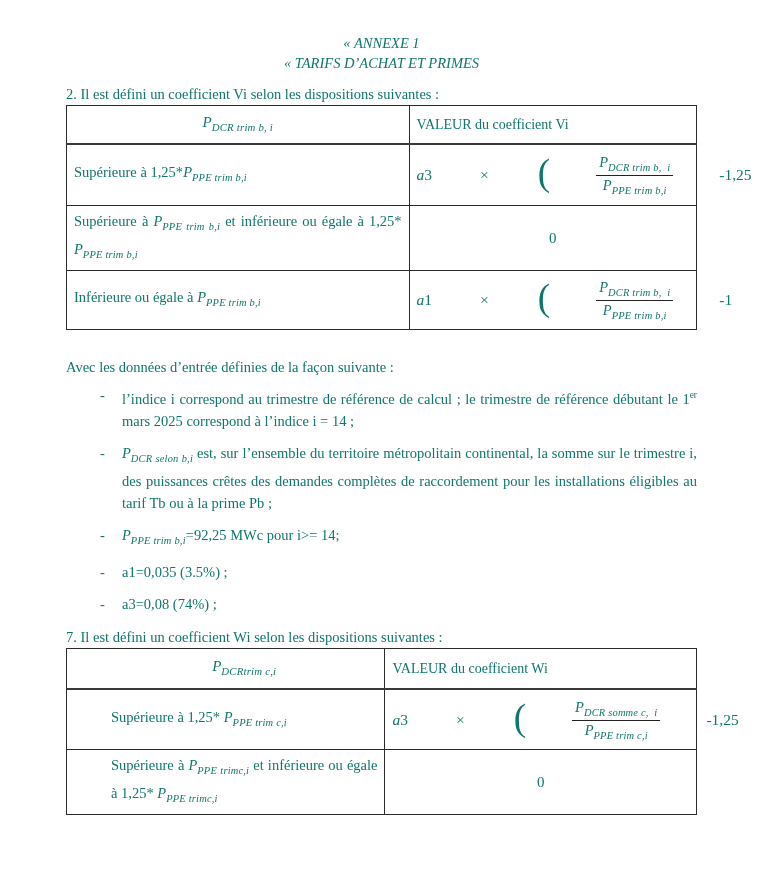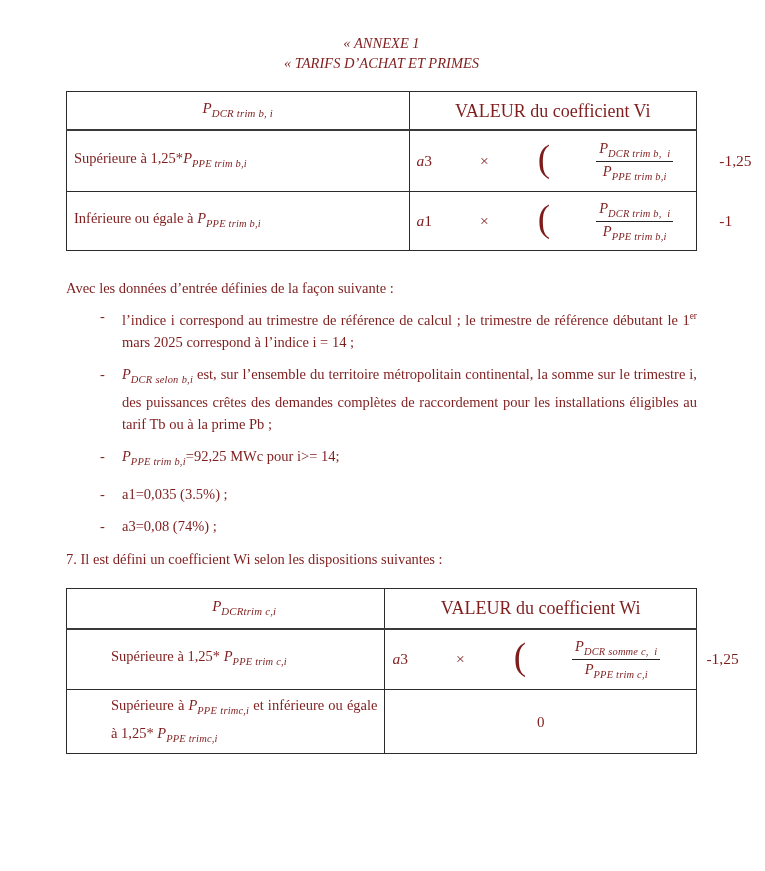--- a/index.html
+++ b/index.html
@@ -1,47 +1,47 @@
 <!DOCTYPE html>
 <html lang="fr"><head>
 <meta charset="utf-8">
 <style>
   html,body{margin:0;padding:0;background:#ffffff;}
   .page{
     position:relative;
     width:765px;height:871px;
     box-sizing:border-box;
     background:#ffffff;
-    color:#7f1d1d;
+    color:#0f766e;
     font-family:"Liberation Serif",serif;
     font-size:14.5px;
     line-height:22px;
     padding:33px 68px 0 66px;
     overflow:hidden;
   }
   .title{text-align:center;font-style:italic;line-height:20px;}
   .para{margin:0;text-align:justify;}
   .p1{margin-top:14px;}
   .p2{margin-top:10px;}
   .p3{margin-top:11px;}
   .note1{margin-top:26px;}
 
   
   .mvar,i.mvar{font-style:italic;}
   sub.msub{font-style:italic;font-size:0.72em;white-space:pre;letter-spacing:0.2px;}
   sup.msup{font-size:0.65em;}
 
   
-  table.t{border-collapse:collapse;width:100%;table-layout:fixed;margin-top:18px;font-family:Liberation Serif, serif;}
+  table.t{border-collapse:collapse;width:100%;table-layout:fixed;margin-top:0;font-family:Liberation Serif, serif;}
   table.t td{border:1.5px solid #2b2b2b;vertical-align:middle;padding:4px 7px;}
   table.t tr.hr td{border-bottom:2.2px solid #3a3a3a;}
   .t1 td.c1{width:52%;}
   .t2 td.c1{width:42.3%;padding-left:44px;}
   .hc1{text-align:center;font-size:15px;}
-  .hc2{text-align:center;font-size:18px;}
+  .hc2{text-align:left;font-size:14px;}
   .cond{text-align:justify;padding:6px 9px 6px 7px;}
   .val{text-align:center;}
   .val0{text-align:center;font-size:15px;}
   .t1 tr.hr td{height:29px;} .t1 tr.r1 td{height:52px;} .t1 tr.r2 td{height:50px;} .t1 tr.r3 td{height:50px;}
   .t2 tr.hr td{height:31px;} .t2 tr.r1 td{height:51px;} .t2 tr.r2 td{height:49px;}
 
   
   .formula{display:inline-flex;align-items:center;font-size:15.5px;line-height:normal;white-space:nowrap;gap:44px;}
   .coef{font-size:15.5px;}
   .times{margin:0 4px;}
@@ -61,20 +61,21 @@
 </head>
 <body>
 
 <div class="page">
 
   <div class="title">
     <div>« ANNEXE 1</div>
     <div>« TARIFS D’ACHAT ET PRIMES</div>
   </div>
 
+  <p class="para p2">2. Il est défini un coefficient Vi selon les dispositions suivantes :</p>
 
   <table class="t t1">
     <tbody>
         <tr class="hr">
       <td class="c1 hc1"><i class="mvar">P</i><sub class="msub">DCR trim b, i</sub></td>
       <td class="hc2">VALEUR du coefficient Vi</td>
     </tr>
     <tr class="r1">
       <td class="c1 cond">Supérieure à 1,25*<i class="mvar">P</i><sub class="msub">PPE trim b,i</sub></td>
       <td class="val">
@@ -83,20 +84,24 @@
           <span class="times">×</span>
           <span class="paren">(</span>
           <span class="frac">
             <span class="fnum"><i class="mvar">P</i><sub class="msub">DCR trim b,  i</sub></span>
             <span class="fden"><i class="mvar">P</i><sub class="msub">PPE trim b,i</sub></span>
           </span>
           <span class="ftail">-1,25</span>
           <span class="paren">)</span>
         </span>
       </td>
+    </tr>
+    <tr class="r2">
+      <td class="c1 cond">Supérieure à <i class="mvar">P</i><sub class="msub">PPE trim b,i</sub> et inférieure ou égale à 1,25* <i class="mvar">P</i><sub class="msub">PPE trim b,i</sub></td>
+      <td class="val0">0</td>
     </tr>
     <tr class="r3">
       <td class="c1 cond">Inférieure ou égale à <i class="mvar">P</i><sub class="msub">PPE trim b,i</sub></td>
       <td class="val">
         <span class="formula">
           <span class="coef"><i class="mvar">a</i><span>1</span></span>
           <span class="times">×</span>
           <span class="paren">(</span>
           <span class="frac">
             <span class="fnum"><i class="mvar">P</i><sub class="msub">DCR trim b,  i</sub></span>

